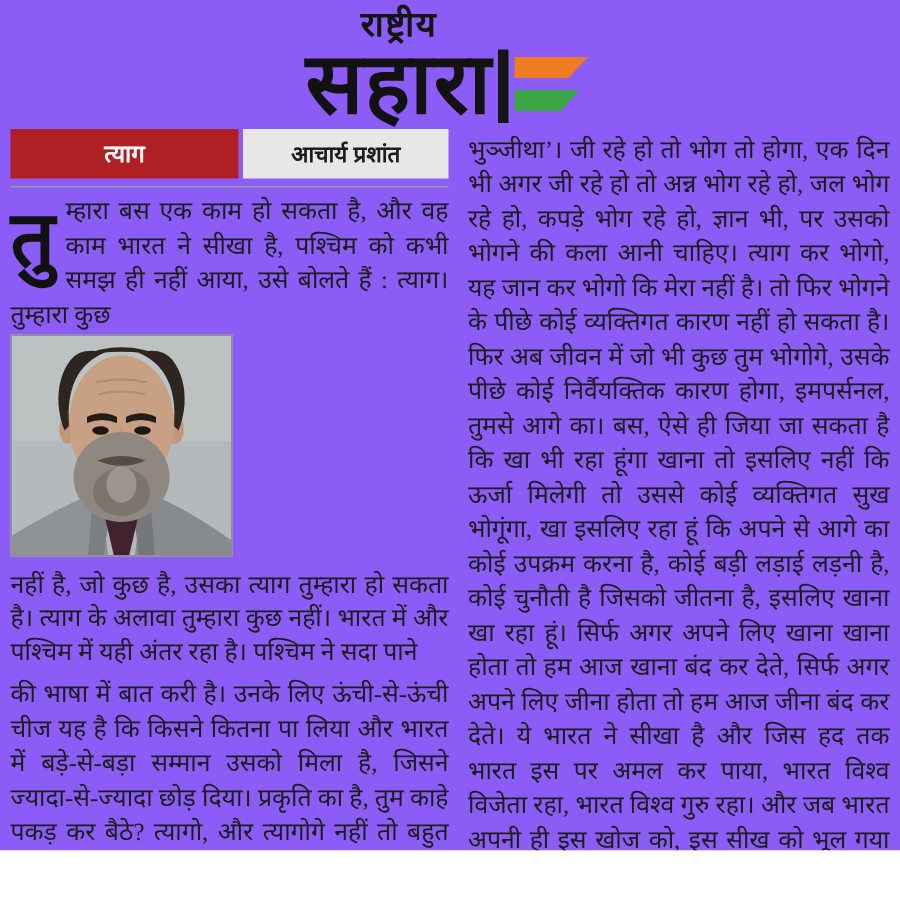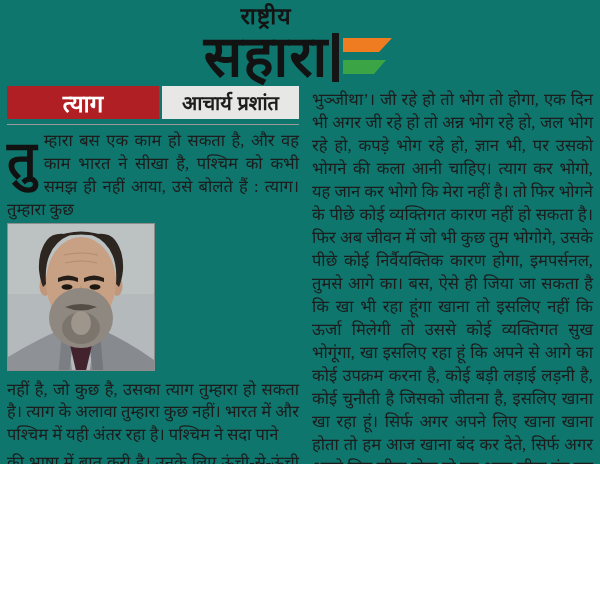--- a/index.html
+++ b/index.html
@@ -1,18 +1,18 @@
 <!DOCTYPE html>
 <html><head>
 <meta charset="utf-8">
 <style>
   html,body{margin:0;padding:0;background:#ffffff;}
   .page{
-    position:relative;width:600px;height:464px;overflow:hidden;
-    background:#0f766e;font-family:"Liberation Serif","DejaVu Serif",serif;
+    position:relative;width:600px;height:567px;overflow:hidden;
+    background:#8b5cf6;font-family:"Liberation Serif","DejaVu Serif",serif;
     color:#1c1c1c;
   }
   
   .masthead{padding-top:4px;text-align:center;}
   .masthead-row{display:flex;justify-content:center;align-items:flex-start;}
   .title-col{display:inline-flex;flex-direction:column;align-items:center;}
   .masthead-top{
     font-size:23px;font-weight:700;color:#141414;letter-spacing:1px;line-height:1.15;
   }
   .masthead-main{
@@ -21,26 +21,26 @@
   }
   .flag-logo{margin-left:4px;margin-top:26px;}
   
   .columns{display:flex;gap:13px;padding:2px 7px 0 7px;}
   .col-left{width:292px;flex:0 0 292px;}
   .col-right{flex:1;padding-top:2px;}
   
   .header-row{display:flex;gap:3px;height:33px;margin-bottom:5px;}
   .topic-box{
     width:152px;display:flex;align-items:center;justify-content:center;
-    color:#ffffff;font-weight:700;font-size:24px;
+    color:#ffffff;font-weight:700;font-size:16px;
     font-family:"Liberation Sans","DejaVu Sans",sans-serif;
   }
   .author-box{
     flex:1;display:flex;align-items:center;justify-content:center;
-    color:#1d1d1d;font-weight:700;font-size:20px;
+    color:#1d1d1d;font-weight:700;font-size:15px;
     font-family:"Liberation Sans","DejaVu Sans",sans-serif;
   }
   .header-rule{border-top:1.5px solid #9a9a9a;margin:0 0 4px 0;}
   
   .bodytext{font-size:16.5px;line-height:23px;text-align:justify;}
   .intro{min-height:69px;}
   .dropcap{
     float:left;font-size:52px;line-height:60px;font-weight:700;
     padding:2px 7px 0 0;color:#111;
   }

